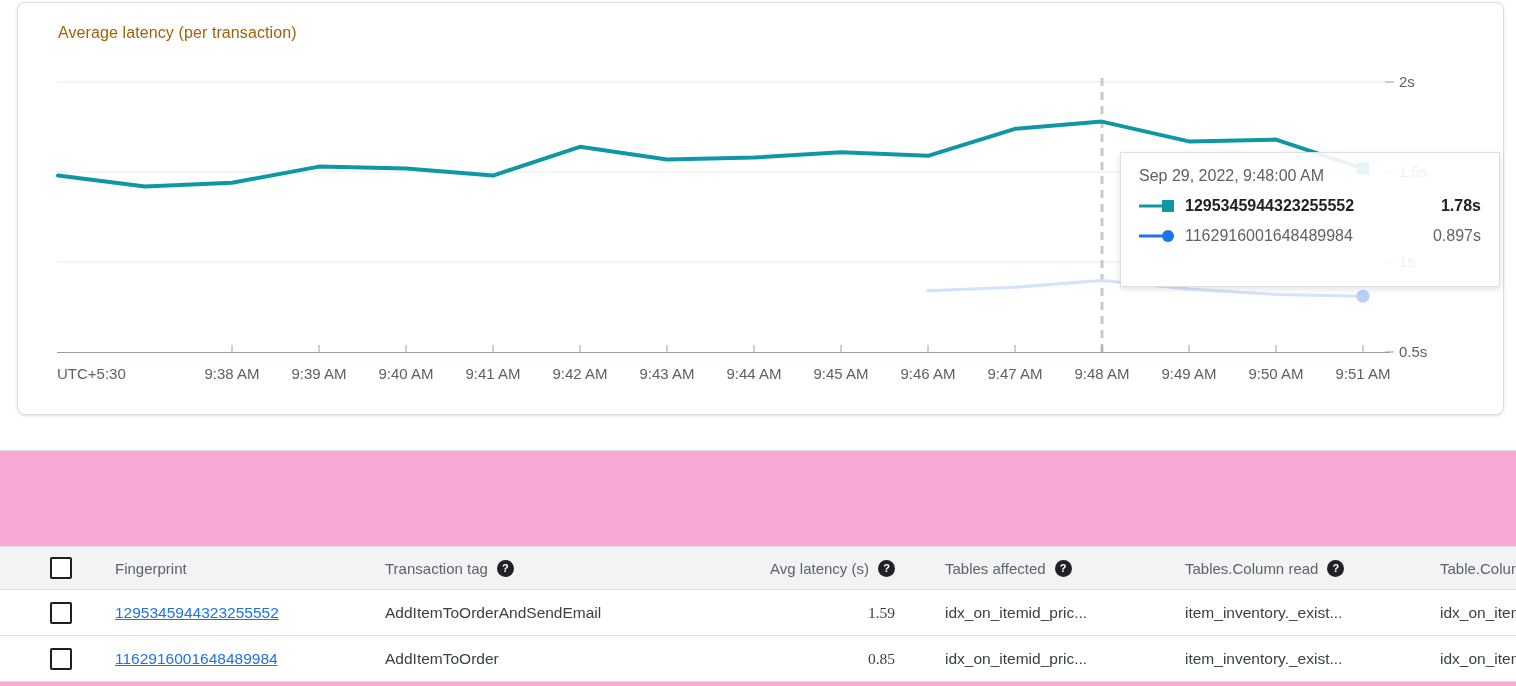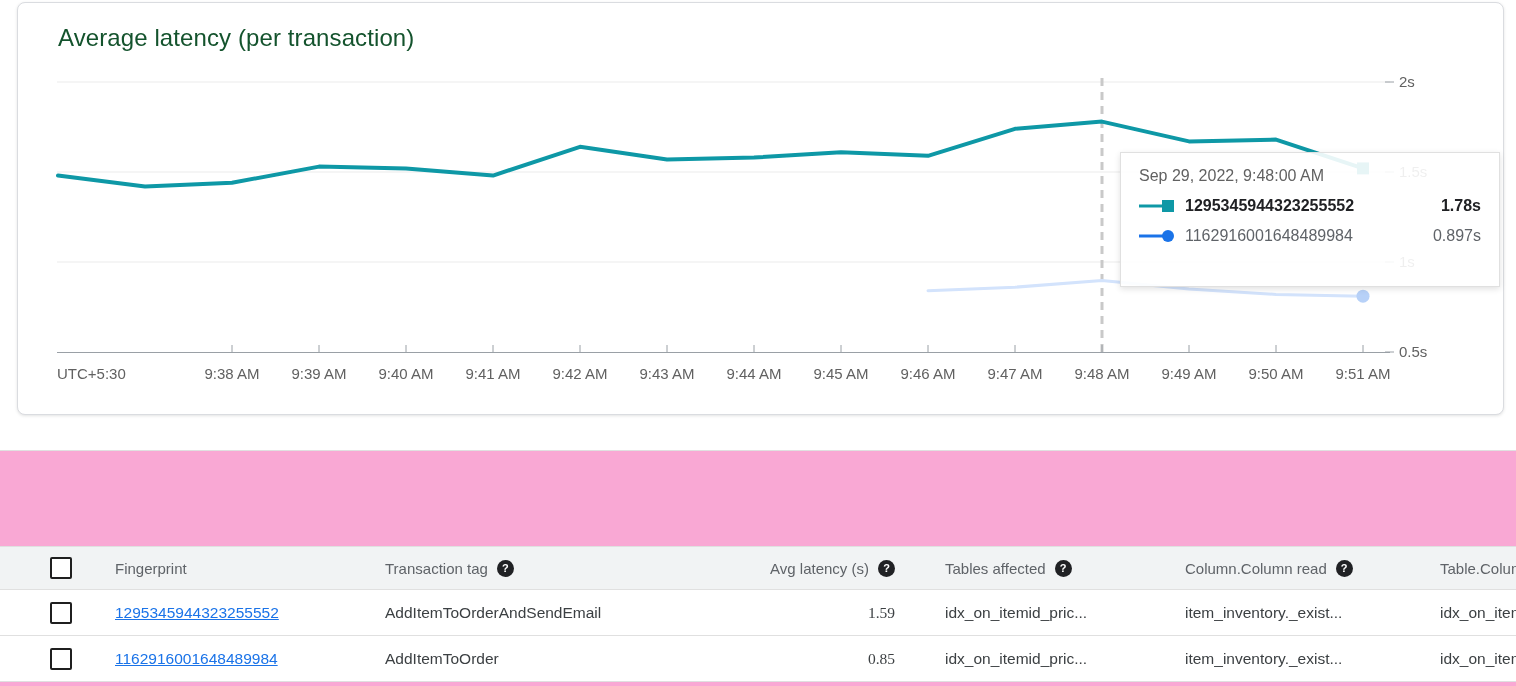--- a/index.html
+++ b/index.html
@@ -2,21 +2,21 @@
 <html><head>
 <meta charset="utf-8">
 <style>
   html,body{margin:0;padding:0;background:#fff;}
   body{font-family:"Liberation Sans", sans-serif; color:#202124;}
   .stage{position:relative;width:1516px;height:686px;overflow:hidden;background:#fff;}
 
   
   .card{position:absolute;left:17px;top:2px;width:1485px;height:411px;background:#fff;
         border:1px solid #dadce0;border-radius:8px;box-shadow:0 1px 3px rgba(60,64,67,.15);}
-  .card-title{position:absolute;left:40px;top:21px;font-size:24px;color:#14532d;letter-spacing:.1px;}
+  .card-title{position:absolute;left:40px;top:21px;font-size:16px;color:#a16207;letter-spacing:.1px;}
   #chart{position:absolute;left:0;top:0;z-index:2;pointer-events:auto;}
   .axis-label{fill:#616161;font-size:15px;font-family:"Liberation Sans",sans-serif;}
 
   
   .tooltip{position:absolute;left:1120px;top:152px;width:380px;height:135px;box-sizing:border-box;
            background:rgba(255,255,255,.9);border:1px solid #e0e0e0;box-shadow:0 2px 6px rgba(0,0,0,.12);
            padding:14px 18px 0 18px;z-index:5;}
   .tt-date{font-size:16px;color:#616161;}
   .tt-row{display:flex;align-items:center;margin-top:12px;font-size:16px;}
   .tt-glyph{width:36px;height:14px;flex:0 0 36px;}
@@ -137,21 +137,21 @@
         <span class="hcell right">
           <span>Avg latency (s)</span>
           <span class="qmark q17">?</span>
         </span>
         <span></span>
         <span class="hcell">
           <span>Tables affected</span>
           <span class="qmark q17">?</span>
         </span>
         <span class="hcell">
-          <span>Column.Column read</span>
+          <span>Tables.Column read</span>
           <span class="qmark q17">?</span>
         </span>
         <span class="hcell">
           <span>Table.Column written</span>
         </span>
       </div>
 
       <div class="trow tbody-row">
         <span class="checkbox"></span>
         <span class="cell"><a class="fp-link">1295345944323255552</a></span>

